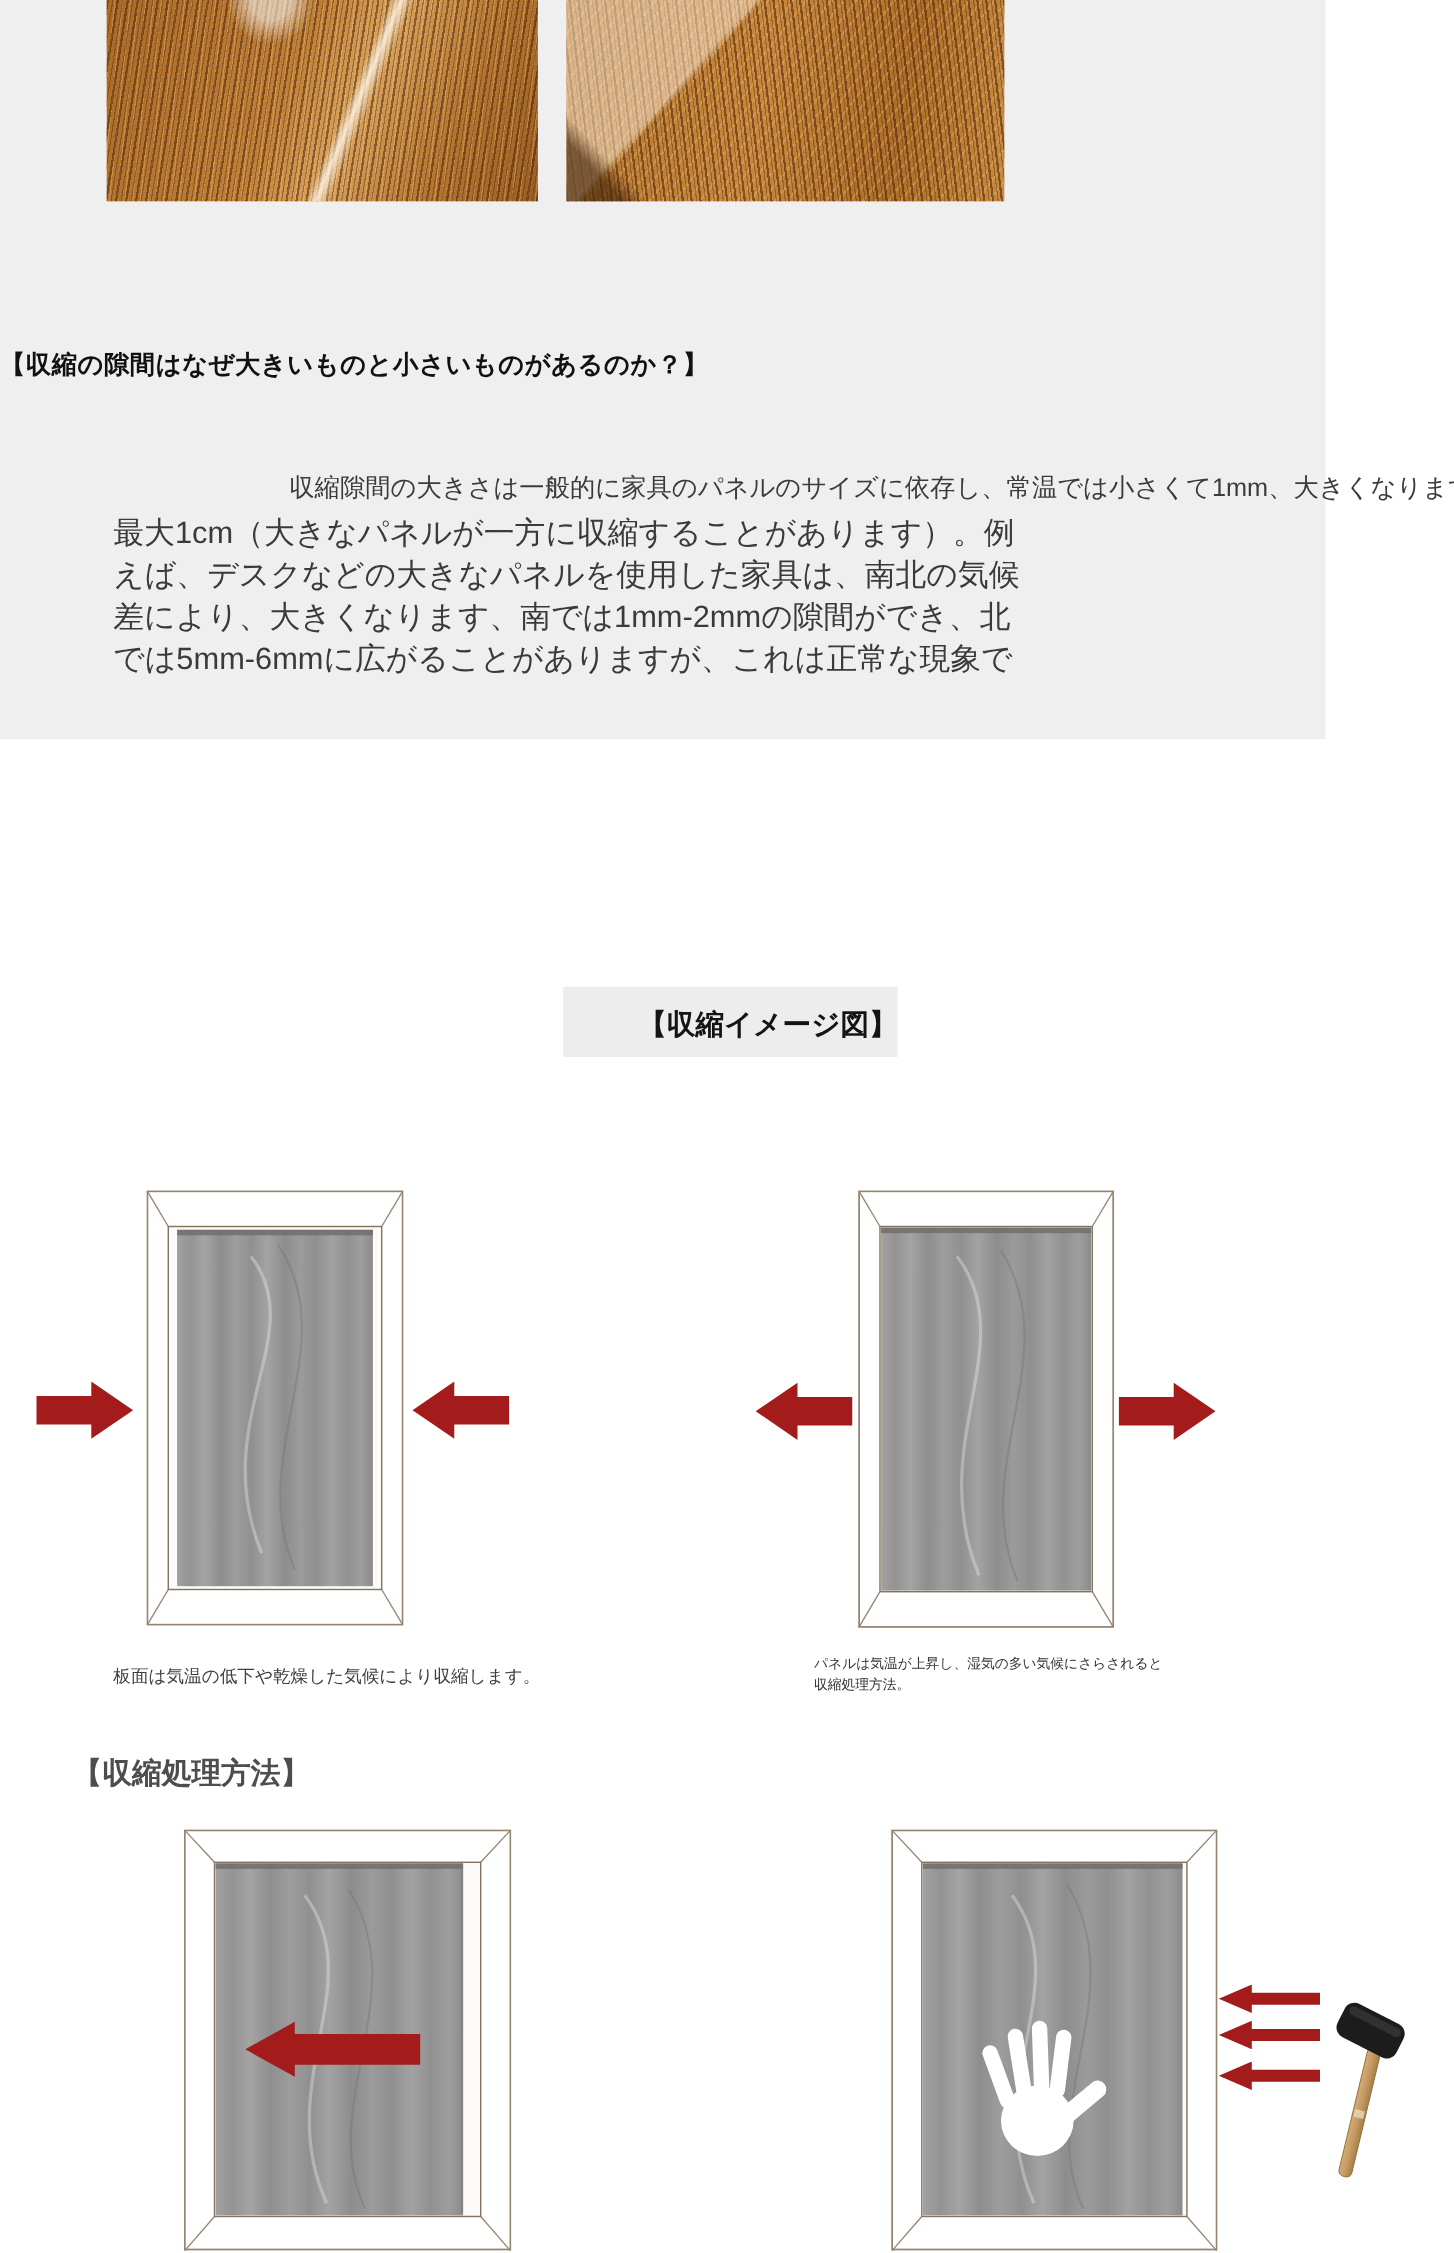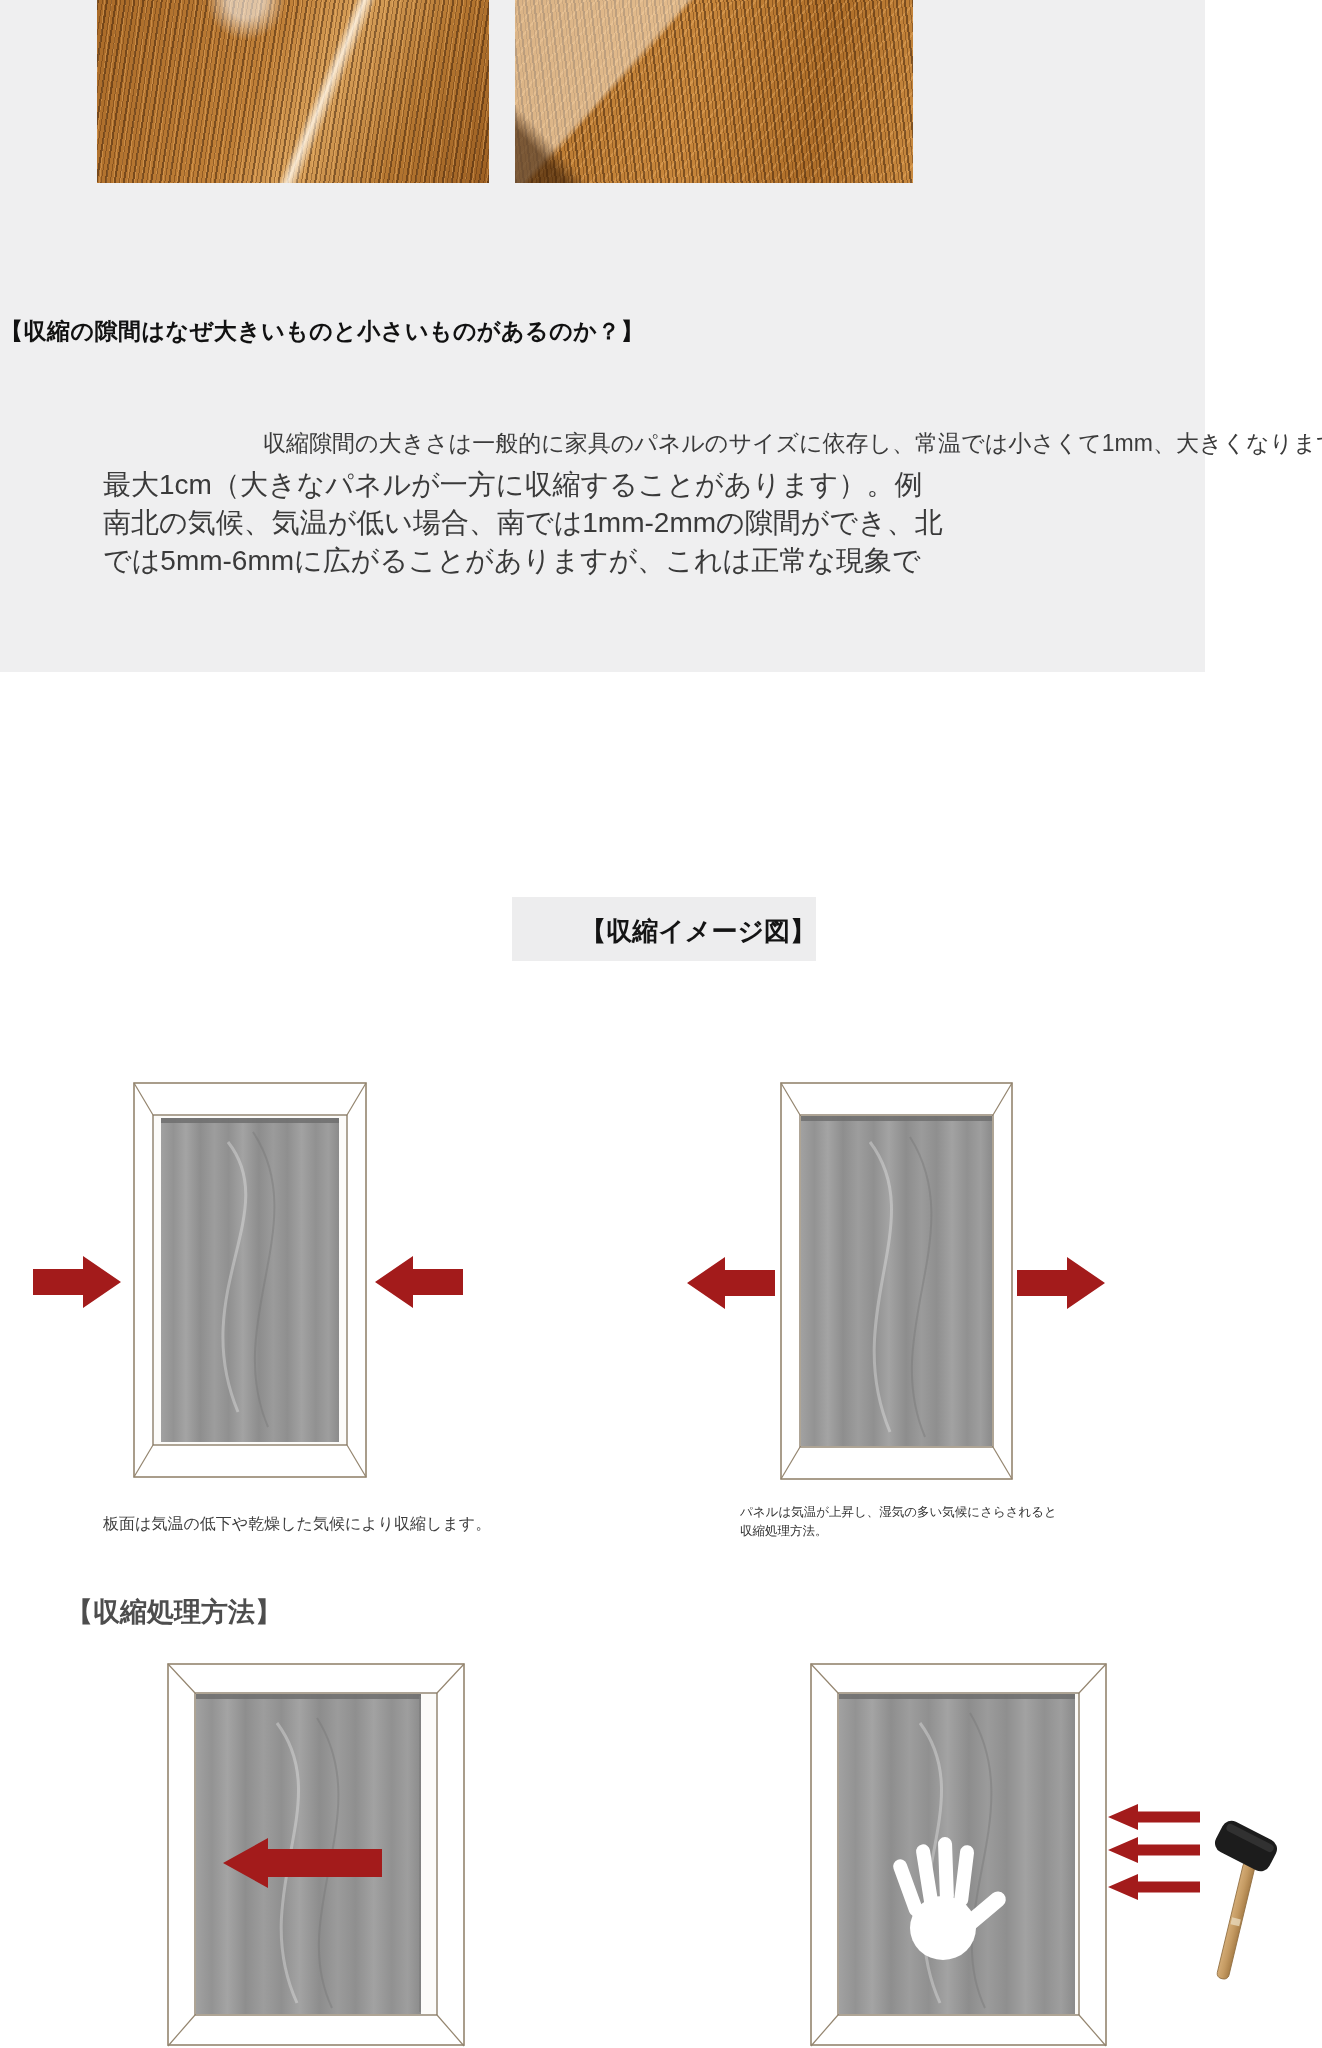--- a/index.html
+++ b/index.html
@@ -79,21 +79,22 @@
 
   <div class="abs photo photo-left"></div>
   <div class="abs photo photo-right"></div>
 
   <div class="abs qa-heading">【収縮の隙間はなぜ大きいものと小さいものがあるのか？】</div>
 
   <div class="abs qa-intro">収縮隙間の大きさは一般的に家具のパネルのサイズに依存し、常温では小さくて1mm、大きくなります。</div>
 
   <div class="abs qa-body">
     <div>最大1cm（大きなパネルが一方に収縮することがあります）。例</div>
-    <div>南北の気候、気温が低い場合、南では1mm-2mmの隙間ができ、北</div>
+    <div>えば、デスクなどの大きなパネルを使用した家具は、南北の気候</div>
+    <div>差により、大きくなります、南では1mm-2mmの隙間ができ、北</div>
     <div>では5mm-6mmに広がることがありますが、これは正常な現象で</div>
   </div>
 
   <div class="abs figure-heading-box"></div>
   <div class="abs figure-heading">【収縮イメージ図】</div>
 
   <svg class="abs" style="left:133px;top:1082px;" width="234" height="396" viewBox="0 0 234 396">
     <rect x="1" y="1" width="232" height="394" fill="#ffffff" stroke="#94856f" stroke-width="1.6"></rect>
     <rect x="20" y="33" width="194" height="330" fill="#fcfbf9" stroke="#84755f" stroke-width="1.3"></rect>
     <line x1="1" y1="1" x2="20" y2="33" stroke="#94856f" stroke-width="1.2"></line>

